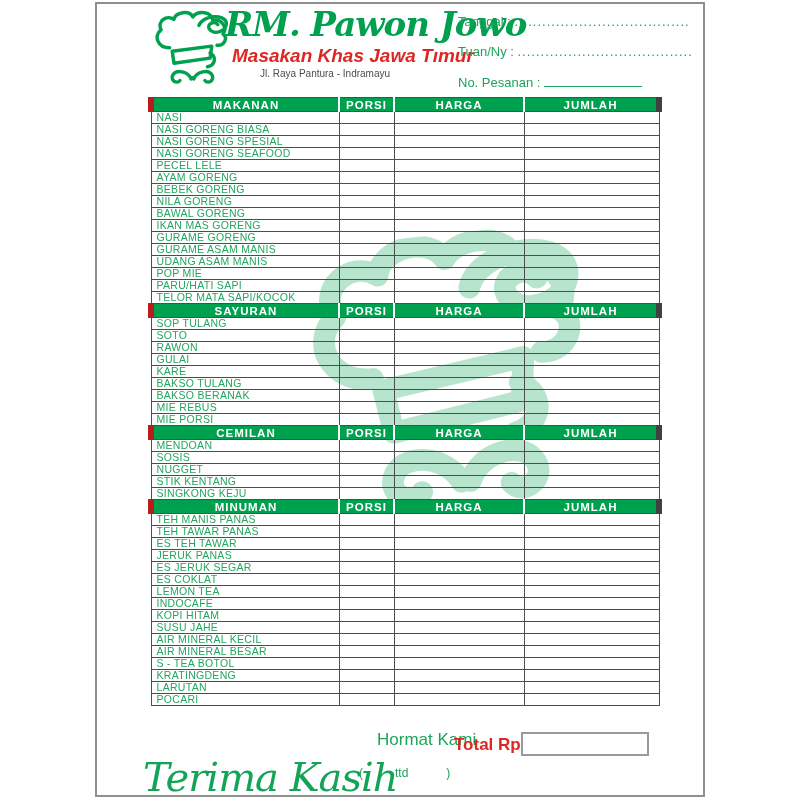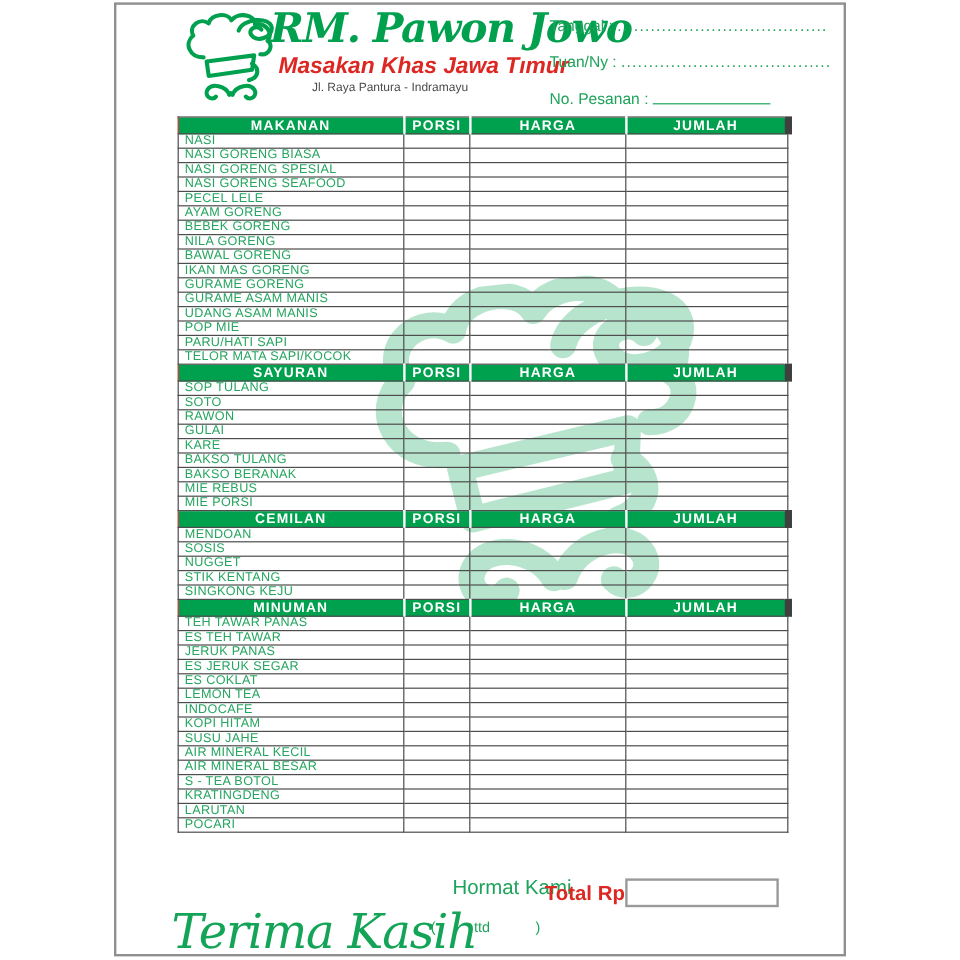--- a/index.html
+++ b/index.html
@@ -39,21 +39,21 @@
   table.menu{
     position:absolute;left:51px;top:93px;width:508px;
     border-collapse:collapse;table-layout:fixed;
   }
   table.menu th{
     background:#00a14e;color:#ffffff;font-weight:bold;font-size:11.5px;
     letter-spacing:1px;height:13px;padding:0;text-align:center;
     border-top:1px solid #4d4d4d;border-bottom:1px solid #4d4d4d;
     border-left:2px solid #ffffff;border-right:2px solid #ffffff;
   }
-  table.menu th:first-child{border-left:1px solid #b91c1c;}
+  table.menu th:first-child{border-left:6px solid #b91c1c;}
   table.menu th:last-child{border-right:6px solid #404040;}
   table.menu td{
     border:1px solid #4d4d4d;height:11px;padding:0;line-height:11px;
   }
   table.menu td.item{
     color:#25a55f;font-weight:normal;font-size:10.5px;letter-spacing:0.3px;
     padding-left:5px;white-space:nowrap;overflow:hidden;
   }
   
   .hormat{position:absolute;left:280px;top:726px;font-size:17px;color:#1ea35b;text-align:right;}
@@ -332,20 +332,26 @@
           <td></td>
           <td></td>
         </tr>
         <tr>
           <th>MINUMAN</th>
           <th>PORSI</th>
           <th>HARGA</th>
           <th>JUMLAH</th>
         </tr>
         <tr>
+          <td class="item">TEH MANIS PANAS</td>
+          <td></td>
+          <td></td>
+          <td></td>
+        </tr>
+        <tr>
           <td class="item">TEH TAWAR PANAS</td>
           <td></td>
           <td></td>
           <td></td>
         </tr>
         <tr>
           <td class="item">ES TEH TAWAR</td>
           <td></td>
           <td></td>
           <td></td>

